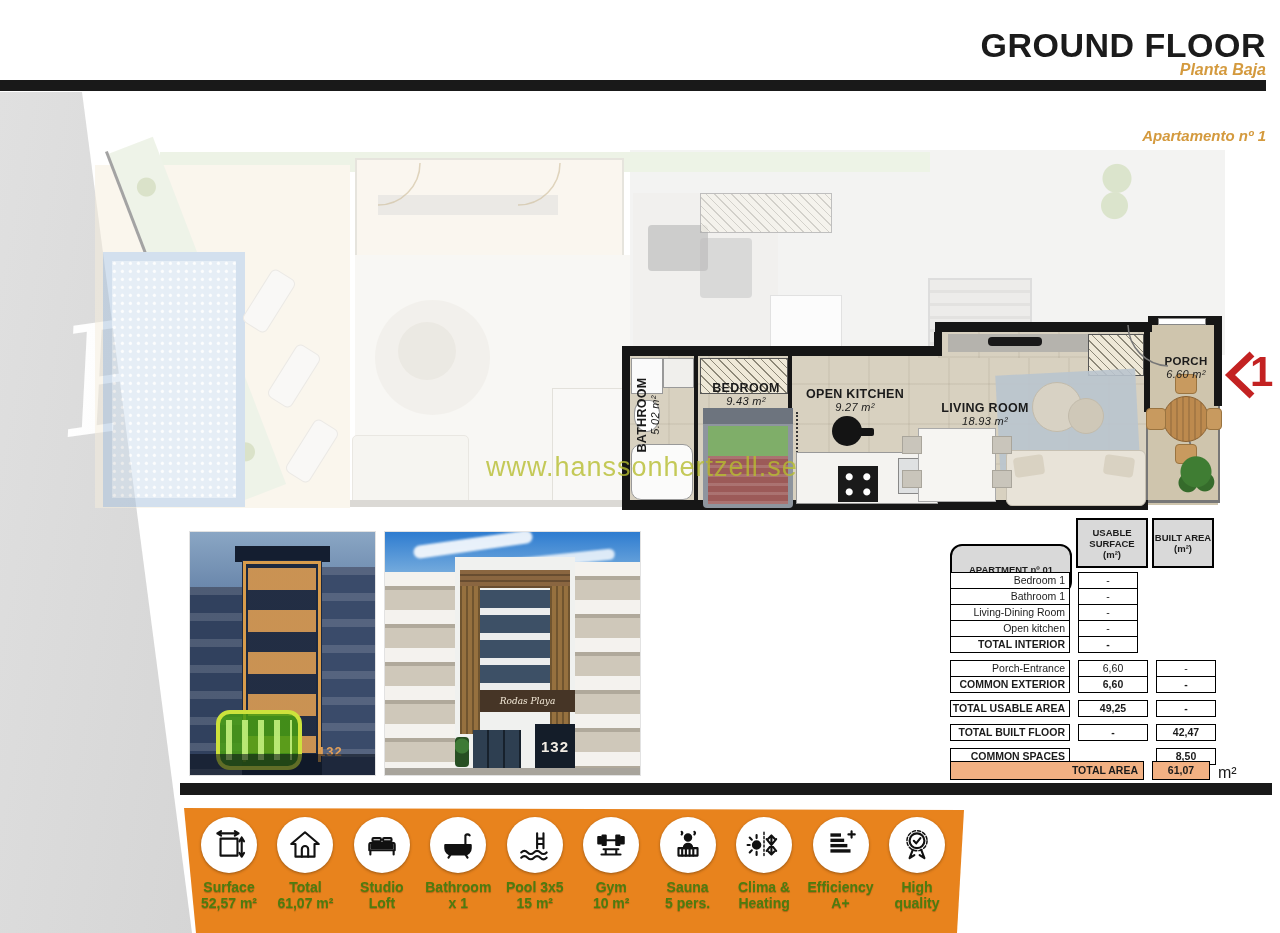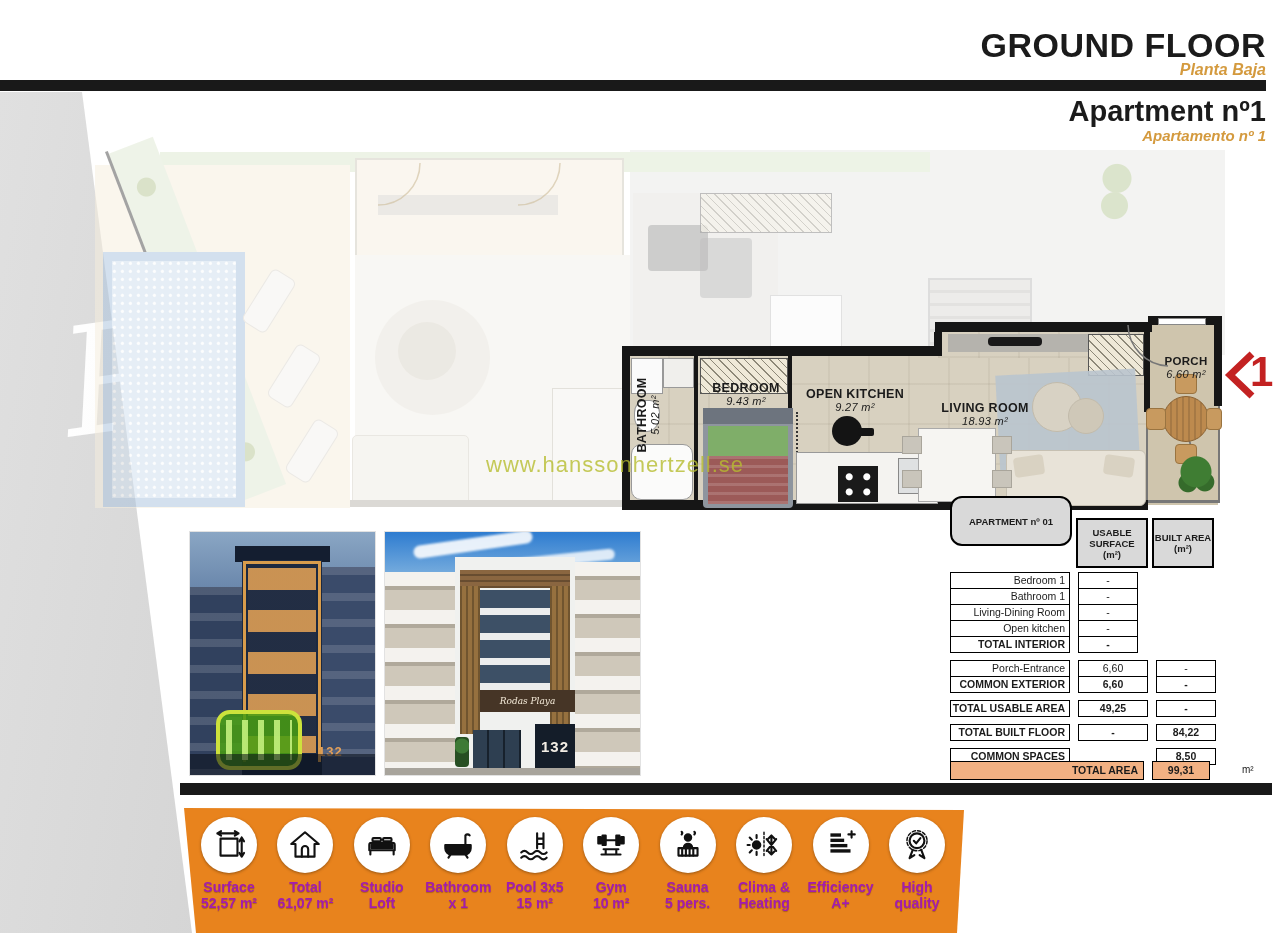--- a/index.html
+++ b/index.html
@@ -24,21 +24,21 @@
   .plan-faded{opacity:.5;}
   .pool{left:103px;top:252px;width:124px;height:237px;border:9px solid #a9c3de;background:
         radial-gradient(circle at 30% 30%,rgba(255,255,255,.9) 1px,transparent 2.2px),#cfdfef;background-size:8px 8px;}
   .lounger{width:26px;height:60px;background:#f4f2ee;border:1px solid #d8d4cc;border-radius:6px;transform:rotate(32deg);}
   .hatch{background:repeating-linear-gradient(45deg,#8d8878 0 1px,transparent 1px 6px),#efe9d8;border:1px solid #555;}
   .floor-apt{background:repeating-linear-gradient(90deg,rgba(110,100,80,.08) 0 2px,transparent 2px 40px),
              repeating-linear-gradient(0deg,rgba(110,100,80,.08) 0 2px,transparent 2px 40px),#d8d1c0;}
   .wall{background:#161616;}
   .roomlbl{text-align:center;font-weight:bold;font-size:12.5px;letter-spacing:.3px;line-height:13px;}
   .roomlbl .area{display:block;font-weight:normal;font-style:italic;font-size:11px;}
-  .wm{left:486px;top:452px;font-size:22px;letter-spacing:1px;color:rgba(183,189,48,.8);}
+  .wm{left:486px;top:452px;font-size:27px;letter-spacing:1px;color:rgba(183,189,48,.8);}
   .marker-num{left:1250px;top:348px;font-size:42px;font-weight:800;color:#c32222;}
 
   
   .photo{overflow:hidden;box-shadow:0 0 0 1px #e2e2e2;text-align:center;}
   .p-night{left:190px;top:532px;width:185px;height:243px;background:linear-gradient(180deg,#8aa6c4,#53719a 40%,#1d2e47);}
   .p-day{left:385px;top:532px;width:255px;height:243px;
          background:linear-gradient(180deg,#2e7cd0,#79aede 18%,#b9d6ee 32%,#e6eef2 42%,#dfdcd4);}
   .winrows{background:repeating-linear-gradient(180deg,rgba(255,255,255,.14) 0 8px,transparent 8px 26px);}
   .green-hl{border:4px solid #cde23c;border-radius:14px;background:rgba(72,158,18,.85);}
   .green-hl .slits{position:absolute;inset:6px;background:repeating-linear-gradient(90deg,rgba(195,240,125,.9) 0 6px,transparent 6px 16px);}
@@ -59,43 +59,42 @@
   .tcol-built{width:58px;margin-left:8px;text-align:center;}
   .tcol.ghost{border-color:transparent;background:transparent;}
   .tcell{height:15px;line-height:15px;font-size:10.5px;white-space:nowrap;overflow:hidden;border-top:1px solid #000;}
   .tcol .tcell:first-child{border-top:none;}
   .tcol-label .tcell{text-align:right;padding-right:4px;}
   .tbold{font-weight:bold;}
   .total-bar{left:950px;top:761px;width:194px;height:19px;background:#f2b183;border:1.6px solid #000;
              font-size:10.5px;font-weight:bold;text-align:right;line-height:17px;padding-right:5px;box-sizing:border-box;}
   .total-built{left:1152px;top:761px;width:58px;height:19px;background:#f2b183;border:1.6px solid #000;
              font-size:10.5px;font-weight:bold;text-align:center;line-height:17px;box-sizing:border-box;}
-  .total-unit{left:1218px;top:764px;font-size:10px;margin-left:24px;}
+  .total-unit{left:1218px;top:764px;font-size:16px;}
 
   
   .foot-bar{left:180px;top:783px;width:1092px;height:12px;background:#191919;}
   .banner{left:180px;top:806px;width:790px;height:127px;background:#e8831d;
           clip-path:polygon(4px 2px,784px 4px,777px 127px,16px 127px);}
   .feats{left:192px;top:817px;width:762px;display:flex;justify-content:space-between;}
   .feat{width:74px;text-align:center;}
   .feat-circle{width:56px;height:56px;margin:0 auto;background:#fff;border-radius:50%;
                box-shadow:0 1px 3px rgba(0,0,0,.35);display:flex;align-items:center;justify-content:center;}
-  .feat-l1,.feat-l2{font-size:14px;font-weight:bold;color:#a21caf;line-height:16px;text-shadow:0 1px 1px rgba(0,0,0,.25);}
+  .feat-l1,.feat-l2{font-size:14px;font-weight:bold;color:#4d7c0f;line-height:16px;text-shadow:0 1px 1px rgba(0,0,0,.25);}
   .feat-l1{margin-top:6px;}
   svg.ic{stroke:#111;fill:none;stroke-width:2;stroke-linecap:round;stroke-linejoin:round;}
 </style>
 </head>
 <body>
 
 <div id="stage">
 
   <div class="abs hdr-title">GROUND FLOOR</div>
   <div class="abs hdr-sub">Planta Baja</div>
   <div class="abs hdr-bar"></div>
-  <div class="abs apt-title">Apartment nº1</div>
   <div class="abs apt-sub">Apartamento nº 1</div>
 
   <div class="abs wedge"></div>
   <div class="abs script">Pl</div>
 
   <div class="abs plan-faded" style="left:0;top:0;width:1280px;height:933px;">
     <div class="abs" style="left:630px;top:150px;width:595px;height:205px;background:#e9e8e6;"></div>
     <div class="abs" style="left:160px;top:152px;width:770px;height:20px;background:#dce8cf;"></div>
     <div class="abs" style="left:95px;top:165px;width:255px;height:343px;background:#f6eedd;"></div>
     <div class="abs" style="left:108px;top:154px;width:48px;height:372px;transform:rotate(-21deg);transform-origin:0 0;background:radial-gradient(circle at 50% 12%,#b6c794 9px,transparent 10px),radial-gradient(circle at 40% 38%,#b6c794 9px,transparent 10px),radial-gradient(circle at 60% 64%,#b6c794 9px,transparent 10px),radial-gradient(circle at 45% 88%,#b6c794 9px,transparent 10px),#dfe8d2;"></div>
@@ -245,21 +244,21 @@
     <div class="abs" style="left:95px;top:158px;width:95px;height:22px;background:#463526;display:flex;align-items:center;justify-content:center;">
       <span class="sign-script">Rodas Playa</span>
     </div>
     <div class="abs" style="left:88px;top:198px;width:48px;height:45px;background:repeating-linear-gradient(90deg,#2e3f51 0 14px,#17212c 14px 16px);"></div>
     <div class="abs" style="left:150px;top:192px;width:40px;height:51px;background:#141d29;"></div>
     <div class="abs" style="left:156px;top:206px;font-weight:bold;color:#f2ede4;font-size:15px;letter-spacing:1px;">132</div>
     <div class="abs" style="left:70px;top:205px;width:14px;height:30px;background:radial-gradient(circle at 50% 30%,#3e7a36 7px,transparent 8px),#264e22;border-radius:4px;"></div>
     <div class="abs" style="left:0;top:236px;width:255px;height:7px;background:#a8a49c;"></div>
   </div>
 
-  <div class="abs thead-box" style="left:950px;top:496px;width:118px;height:46px;border-radius:12px;">
+  <div class="abs thead-box" style="left:950px;top:544px;width:118px;height:46px;border-radius:12px;">
     <span>APARTMENT nº 01</span>
   </div>
   <div class="abs thead-box" style="left:1076px;top:518px;width:68px;height:46px;">
     <span>USABLE SURFACE</span>
     <span>(m²)</span>
   </div>
   <div class="abs thead-box" style="left:1152px;top:518px;width:58px;height:46px;">
     <span>BUILT AREA</span>
     <span>(m²)</span>
   </div>
@@ -306,39 +305,39 @@
         </div>
       </div>
       <div class="tgrp">
         <div class="tcol tcol-label">
           <div class="tcell tbold">TOTAL BUILT FLOOR</div>
         </div>
         <div class="tcol tcol-usable">
           <div class="tcell tbold">-</div>
         </div>
         <div class="tcol tcol-built">
-          <div class="tcell tbold">84,22</div>
+          <div class="tcell tbold">42,47</div>
         </div>
       </div>
       <div class="tgrp">
         <div class="tcol tcol-label">
           <div class="tcell tbold">COMMON SPACES</div>
         </div>
         <div class="tcol tcol-usable ghost">
           <div class="tcell tbold"></div>
         </div>
         <div class="tcol tcol-built">
           <div class="tcell tbold">8,50</div>
         </div>
       </div>
     </div>
   <div class="abs total-bar">
     <span>TOTAL AREA</span>
   </div>
-  <div class="abs total-built">99,31</div>
+  <div class="abs total-built">61,07</div>
   <div class="abs total-unit">m²</div>
 
   <div class="abs foot-bar"></div>
   <div class="abs banner"></div>
   <div class="abs feats">
 
     <div class="feat">
       <div class="feat-circle">
         <svg class="ic" width="36" height="36" viewBox="0 0 34 34">
             <rect x="9" y="11" width="16" height="16"></rect>

